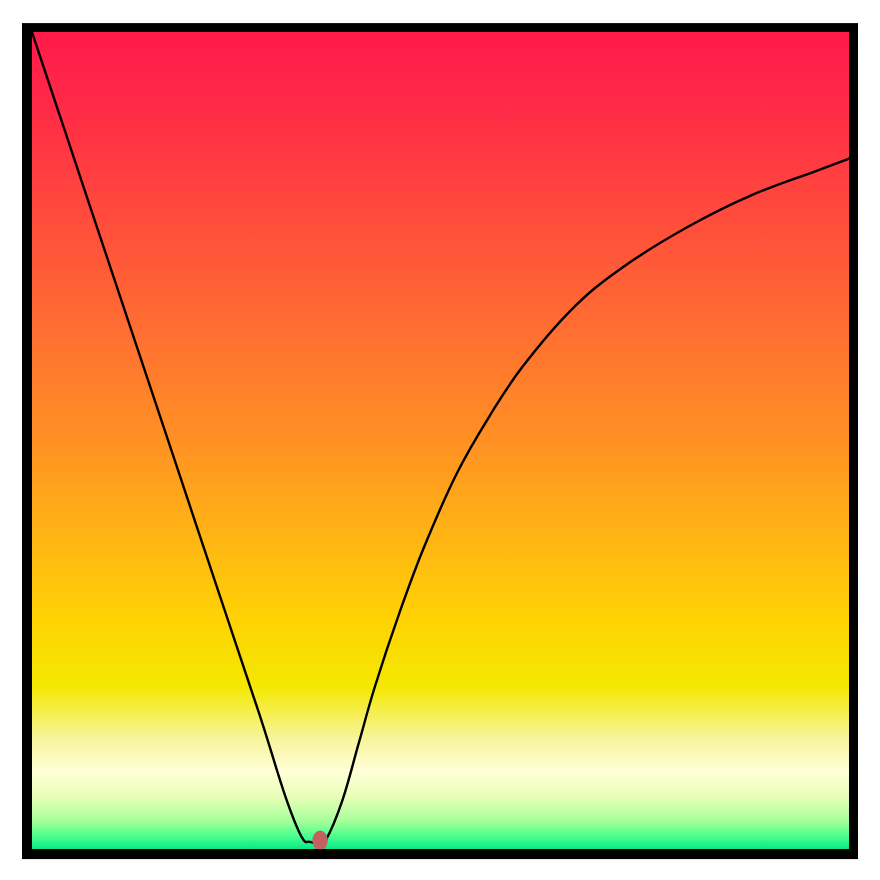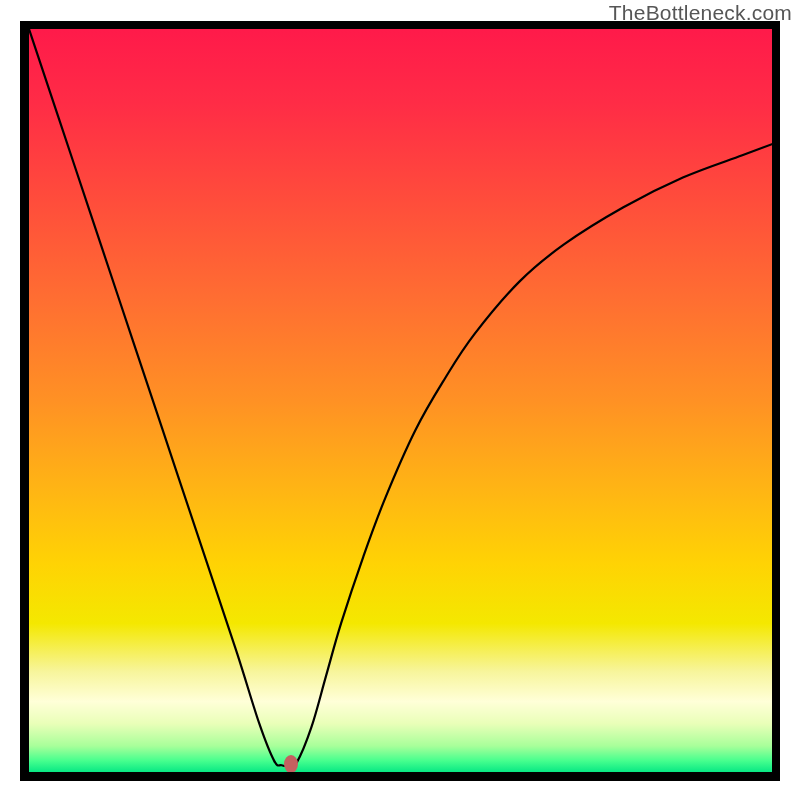--- a/index.html
+++ b/index.html
@@ -56,21 +56,20 @@
     width: 14px;
     height: 18px;
     border-radius: 50%;
     transform: translate(-50%, -50%);
   }
 </style>
 </head>
 <body>
 
 <div class="wrap">
-  <div class="site-label">TheBottleneck.com</div>
 
   <div class="frame">
     <div class="plot">
       <svg class="gradient" viewBox="0 0 743 743" preserveAspectRatio="none">
         <defs>
           <linearGradient id="bg" x1="0" y1="0" x2="0" y2="1">
               <stop offset="0.00%" stop-color="#ff1a4a"></stop>
               <stop offset="10.00%" stop-color="#ff2c46"></stop>
               <stop offset="22.00%" stop-color="#ff4a3c"></stop>
               <stop offset="36.00%" stop-color="#ff6d32"></stop>

